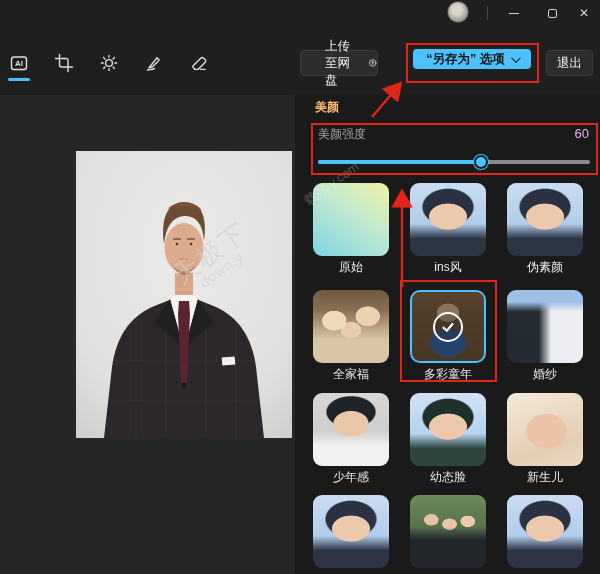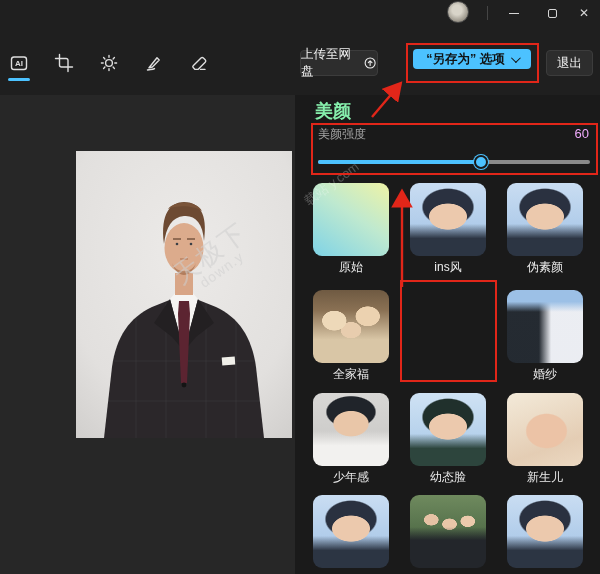--- a/index.html
+++ b/index.html
@@ -20,40 +20,40 @@
 
   
   .toolbar{position:absolute;left:6px;top:50px;display:flex;}
   .tool{width:26px;height:26px;margin-right:19px;display:flex;align-items:center;justify-content:center;cursor:pointer;}
   .tool svg{stroke:#dedede;fill:none;stroke-width:1.4;stroke-linecap:round;stroke-linejoin:round;}
   .active-underline{position:absolute;left:8px;top:78px;width:22px;height:3px;border-radius:2px;background:#4cc2ff;}
 
   .btn{position:absolute;display:flex;align-items:center;justify-content:center;gap:6px;
        background:#2d2d2d;border:1px solid #3c3c3c;border-radius:4px;color:#f0f0f0;
        font-size:12.5px;cursor:pointer;}
-  .btn-upload{left:300px;top:50px;width:78px;height:26px;}
+  .btn-upload{left:300px;top:50px;width:78px;height:26px;padding-left:24px;}
   .btn-saveas{left:413px;top:49px;width:118px;height:20px;background:#4cc2ff;border:none;
               color:#101314;font-weight:bold;}
   .btn-exit{left:546px;top:50px;width:47px;height:26px;}
   .chevron{display:inline-block;width:7px;height:7px;border-right:1.6px solid #101314;
            border-bottom:1.6px solid #101314;transform:rotate(45deg) translateY(-2px);}
 
   
   .canvas{position:absolute;left:0;top:95px;width:295px;height:479px;background:#272727;}
   .photo{position:absolute;left:76px;top:56px;width:216px;height:287px;overflow:hidden;background:#e6e4e2;}
   .wm-photo{position:absolute;left:96px;top:88px;transform:rotate(-36deg);color:rgba(205,205,205,.55);
             text-align:center;line-height:1.0;pointer-events:none;}
   .wm-photo .l1{font-size:26px;letter-spacing:2px;}
   .wm-photo .l2{font-size:14px;letter-spacing:1px;}
   .wm-grid{position:absolute;left:300px;top:176px;transform:rotate(-36deg);color:rgba(255,255,255,.26);
            font-size:13px;z-index:5;pointer-events:none;line-height:1.2;text-align:center;}
 
   
   .panel{position:absolute;left:295px;top:95px;width:305px;height:479px;background:#1a1a1a;}
-  .panel-title{position:absolute;left:20px;top:4px;font-size:18px;font-weight:bold;color:#86efac;}
+  .panel-title{position:absolute;left:20px;top:4px;font-size:12px;font-weight:bold;color:#fdba74;}
   .slider-label{position:absolute;left:23px;top:31px;font-size:12px;color:#a3a3a3;}
   .slider-value{position:absolute;right:11px;top:31px;font-size:13px;color:#f0abfc;}
   .slider{position:absolute;left:23px;top:65px;width:272px;height:4px;border-radius:2px;background:#8a8a8a;cursor:pointer;}
   .slider-fill{position:absolute;left:0;top:0;height:4px;border-radius:2px;background:#4cc2ff;}
   .slider-thumb{position:absolute;top:-5px;width:14px;height:14px;border-radius:50%;
                 background:#4cc2ff;border:2px solid #1a1a1a;box-shadow:0 0 0 1px #4cc2ff;}
 
   
   .tile{position:absolute;width:76px;cursor:pointer;}
   .tile-img{width:76px;height:73px;border-radius:9px;position:relative;overflow:hidden;}
@@ -248,20 +248,32 @@
   </div>
   <div class="tile" style="left:507px;top:183px;">
     <div class="tile-img g-girl"></div>
     <div class="tile-label">伪素颜</div>
   </div>
 
   <div class="tile" style="left:313px;top:290px;">
     <div class="tile-img g-family"></div>
     <div class="tile-label">全家福</div>
   </div>
+  <div class="tile selected" style="left:410px;top:290px;">
+    <div class="tile-img g-child dim">
+      <div class="check">
+        <div class="check-circle">
+          <svg width="18" height="18" viewBox="0 0 24 24">
+              <polyline points="6,13 10.5,17 18,8" fill="none" stroke="#fff" stroke-width="3" stroke-linecap="round" stroke-linejoin="round"></polyline>
+            </svg>
+        </div>
+      </div>
+    </div>
+    <div class="tile-label">多彩童年</div>
+  </div>
   <div class="tile" style="left:507px;top:290px;">
     <div class="tile-img g-wedding"></div>
     <div class="tile-label">婚纱</div>
   </div>
 
   <div class="tile" style="left:313px;top:393px;">
     <div class="tile-img g-boy"></div>
     <div class="tile-label">少年感</div>
   </div>
   <div class="tile" style="left:410px;top:393px;">

